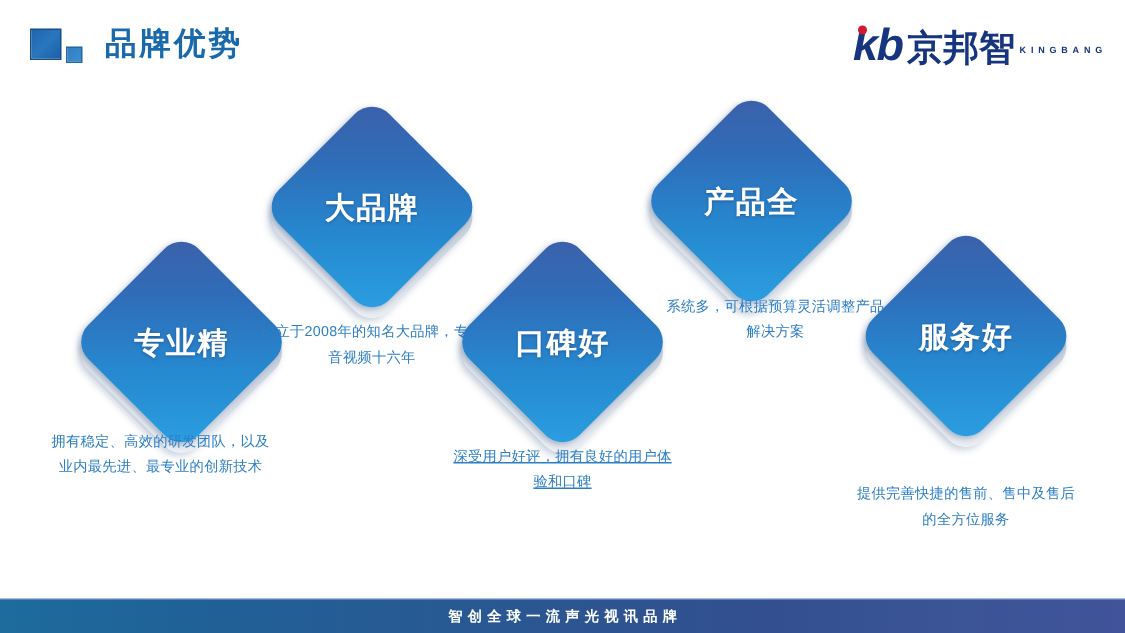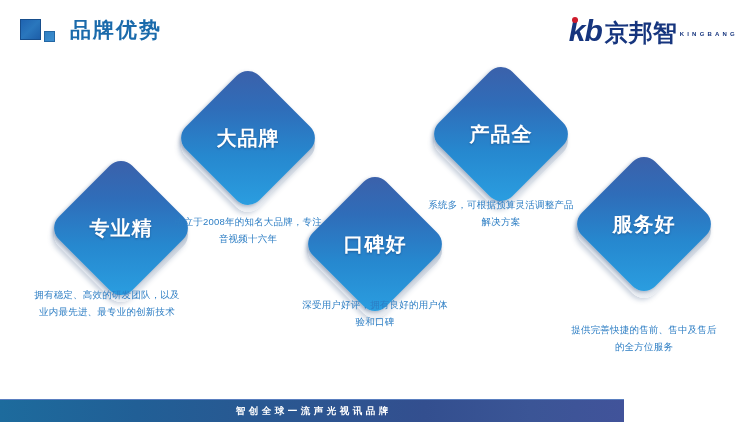--- a/index.html
+++ b/index.html
@@ -152,21 +152,21 @@
     color: #2d7ec4;
     font-size: 9.5px;
     line-height: 17px;
     letter-spacing: 0.2px;
   }
 
   
   .footer {
     position: absolute;
     left: 0; bottom: 0;
-    width: 624px;
+    width: 750px;
     height: 22px;
     background: linear-gradient(90deg,
         #1d6b9d 0%,
         #215f96 22%,
         #2a5791 45%,
         #334f8f 68%,
         #3b5596 85%,
         #41539a 100%);
     display: flex;
     align-items: center;
@@ -216,35 +216,35 @@
   <div class="node">
     <div class="diamond-wrap" id="dw1" style="left: 196px; top: 86px;">
       <div class="diamond-plate"></div>
       <div class="diamond"></div>
       <div class="diamond-label">大品牌</div>
     </div>
     <div class="desc" id="dd1" style="left: 173px; top: 213px;">成立于2008年的知名大品牌，专注音视频十六年</div>
   </div>
 
   <div class="node">
-    <div class="diamond-wrap" id="dw2" style="left: 323px; top: 192px;">
+    <div class="diamond-wrap" id="dw2" style="left: 323px; top: 176px;">
       <div class="diamond-plate"></div>
       <div class="diamond"></div>
       <div class="diamond-label">口碑好</div>
     </div>
-    <div class="desc" id="dd2" style="left: 300px; top: 296px;">深受用户好评，拥有良好的用户体验和口碑</div>
+    <div class="desc" id="dd2" style="left: 300px; top: 296px; text-decoration: underline;">深受用户好评，拥有良好的用户体验和口碑</div>
   </div>
 
   <div class="node">
     <div class="diamond-wrap" id="dw3" style="left: 449px; top: 82px;">
       <div class="diamond-plate"></div>
       <div class="diamond"></div>
       <div class="diamond-label">产品全</div>
     </div>
-    <div class="desc" id="dd3" style="left: 426px; top: 196px;">系统多，可根据预算灵活调整产品解决方案</div>
+    <div class="desc" id="dd3" style="left: 442px; top: 196px;">系统多，可根据预算灵活调整产品解决方案</div>
   </div>
 
   <div class="node">
     <div class="diamond-wrap" id="dw4" style="left: 592px; top: 172px;">
       <div class="diamond-plate"></div>
       <div class="diamond"></div>
       <div class="diamond-label">服务好</div>
     </div>
     <div class="desc" id="dd4" style="left: 569px; top: 281px; margin-top: 40px;">提供完善快捷的售前、售中及售后的全方位服务</div>
   </div>

